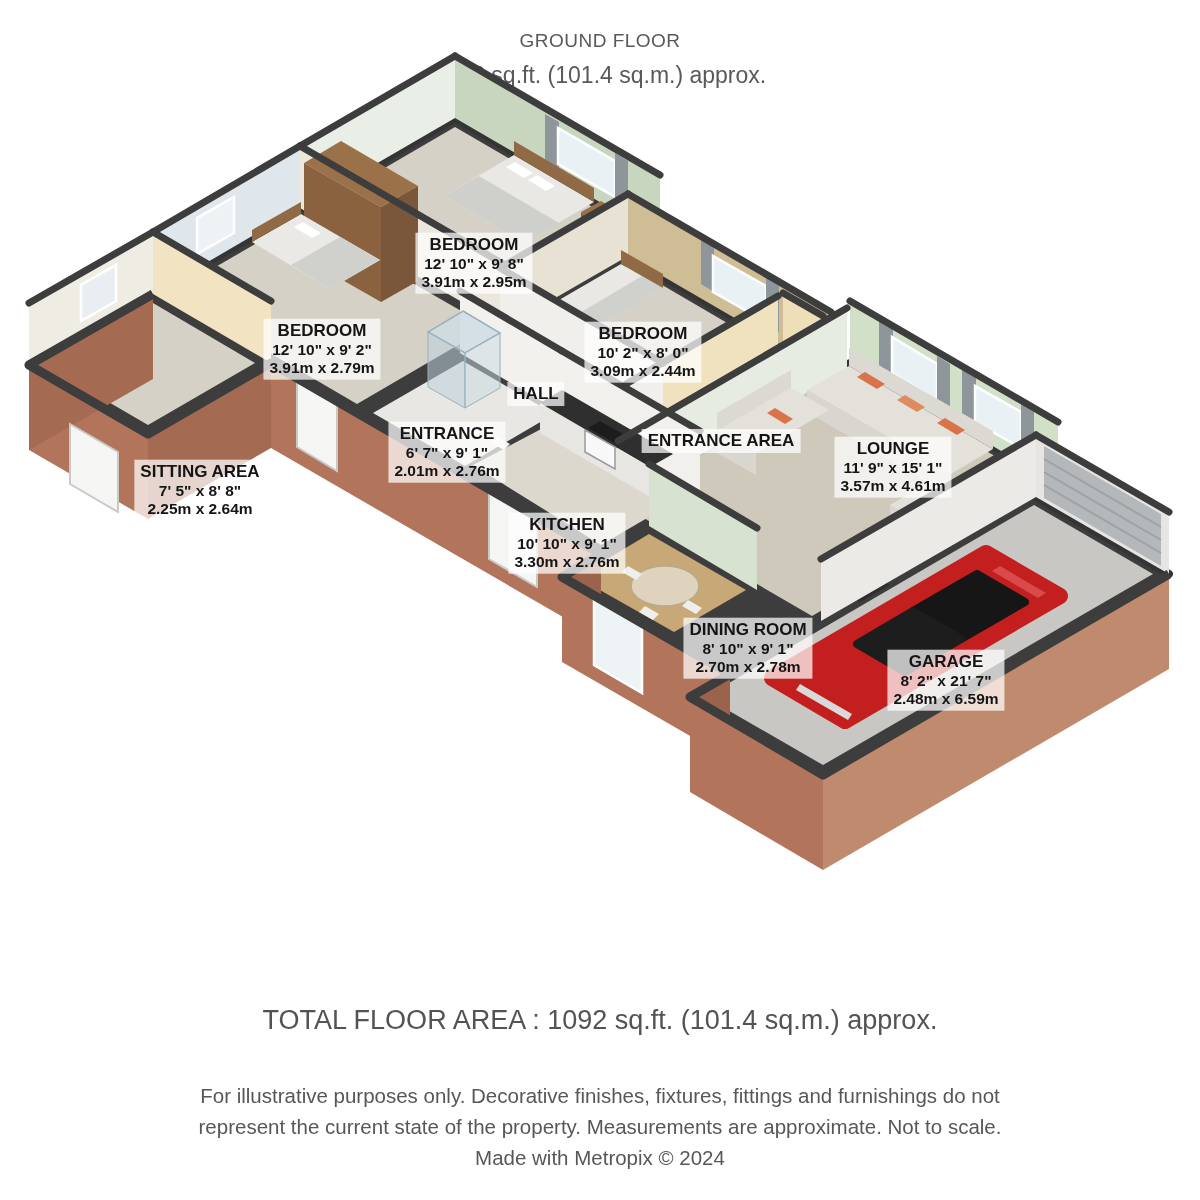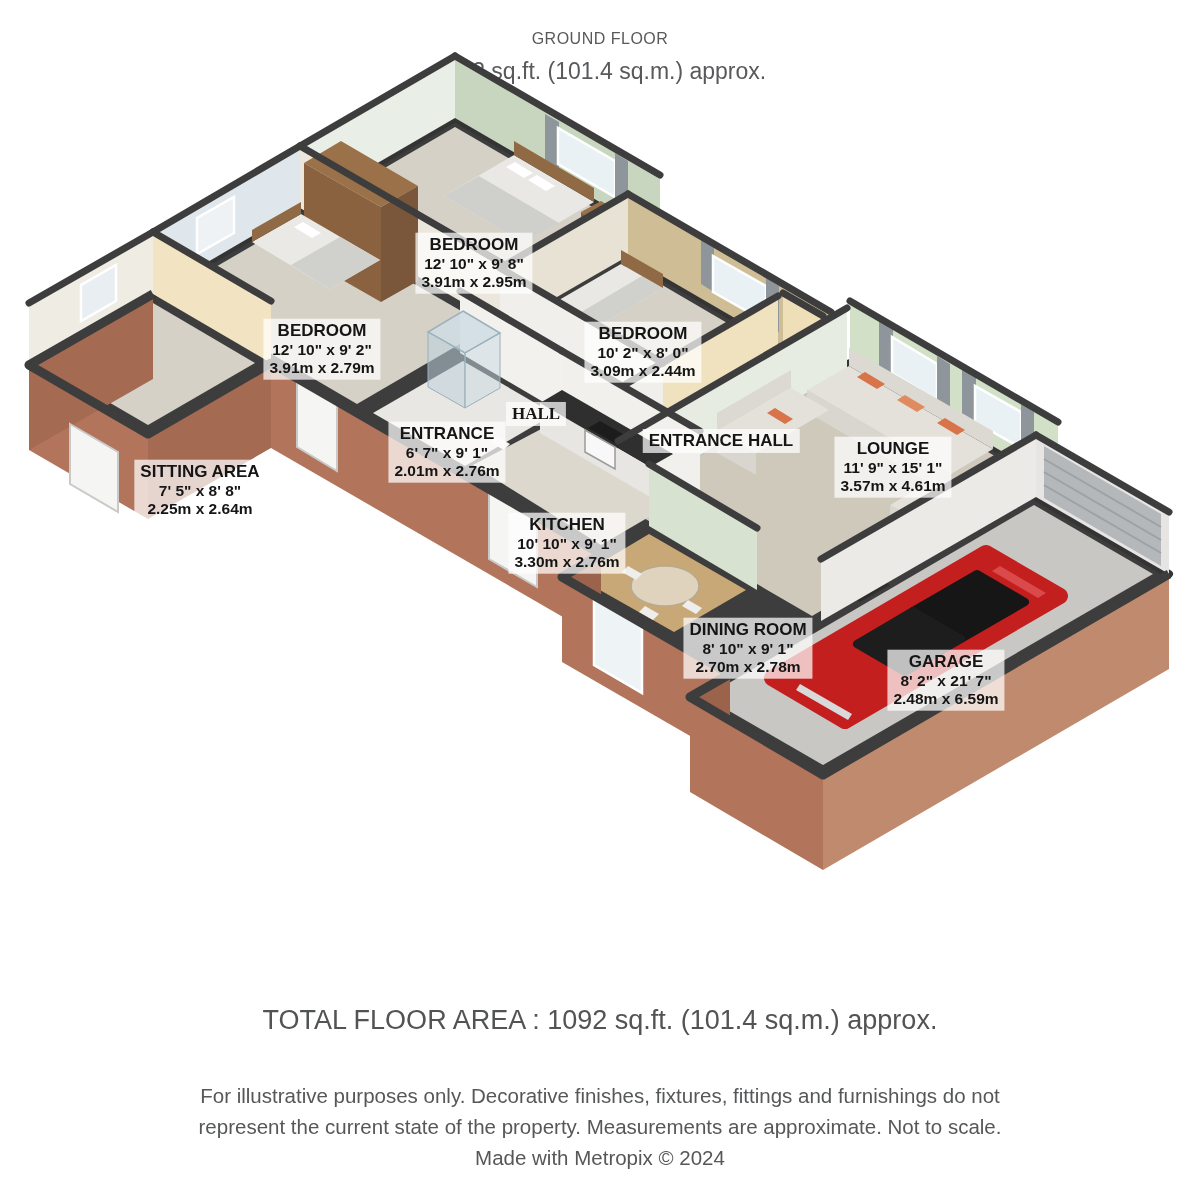--- a/index.html
+++ b/index.html
@@ -1,19 +1,19 @@
 <!DOCTYPE html>
 <html><head>
 <meta charset="utf-8">
 <style>
   html,body{margin:0;padding:0;background:#ffffff;}
   .page{position:relative;width:1200px;height:1200px;background:#ffffff;overflow:hidden;
         font-family:"Liberation Sans", sans-serif;}
   .title-block{position:absolute;top:30px;left:0;width:100%;text-align:center;color:#58595b;}
-  .title-line1{font-size:16px;letter-spacing:.5px;}
+  .title-line1{font-size:19px;letter-spacing:.5px;}
   .title-line2{font-size:23px;margin-top:10px;}
   .plan-svg{position:absolute;left:0;top:0;}
   .labels{position:absolute;left:0;top:0;width:1200px;height:956px;pointer-events:none;}
   .room-label{position:absolute;transform:translate(-50%,-50%);background:rgba(255,255,255,.72);
               color:#151515;text-align:center;padding:2px 6px;white-space:nowrap;}
   .rl-name{font-weight:bold;font-size:17px;line-height:1.18;}
   .rl-dim{font-weight:bold;font-size:15.5px;line-height:1.18;}
   .footer-block{position:absolute;left:0;width:100%;text-align:center;}
   .total-line{top:1005px;position:absolute;width:100%;text-align:center;font-size:27px;color:#525354;}
   .disclaimer{top:1080px;position:absolute;width:100%;text-align:center;font-size:20.5px;
@@ -250,30 +250,30 @@
       <div class="room-label" style="left: 643px; top: 352px;">
         <div class="rl-name">BEDROOM</div>
         <div class="rl-dim">10' 2" x 8' 0"</div>
         <div class="rl-dim">3.09m x 2.44m</div>
       </div>
       <div class="room-label" style="left: 200px; top: 450px; margin-top: 40px;">
         <div class="rl-name">SITTING AREA</div>
         <div class="rl-dim">7' 5" x 8' 8"</div>
         <div class="rl-dim">2.25m x 2.64m</div>
       </div>
-      <div class="room-label" style="left: 536px; top: 414px; font-family: Liberation Serif, serif;">
+      <div class="room-label" style="left: 536px; top: 394px;">
         <div class="rl-name">HALL</div>
       </div>
       <div class="room-label" style="left: 447px; top: 452px;">
         <div class="rl-name">ENTRANCE</div>
         <div class="rl-dim">6' 7" x 9' 1"</div>
         <div class="rl-dim">2.01m x 2.76m</div>
       </div>
       <div class="room-label" style="left: 721px; top: 441px;">
-        <div class="rl-name">ENTRANCE HALL</div>
+        <div class="rl-name">ENTRANCE AREA</div>
       </div>
       <div class="room-label" style="left: 893px; top: 467px;">
         <div class="rl-name">LOUNGE</div>
         <div class="rl-dim">11' 9" x 15' 1"</div>
         <div class="rl-dim">3.57m x 4.61m</div>
       </div>
       <div class="room-label" style="left: 567px; top: 543px;">
         <div class="rl-name">KITCHEN</div>
         <div class="rl-dim">10' 10" x 9' 1"</div>
         <div class="rl-dim">3.30m x 2.76m</div>

